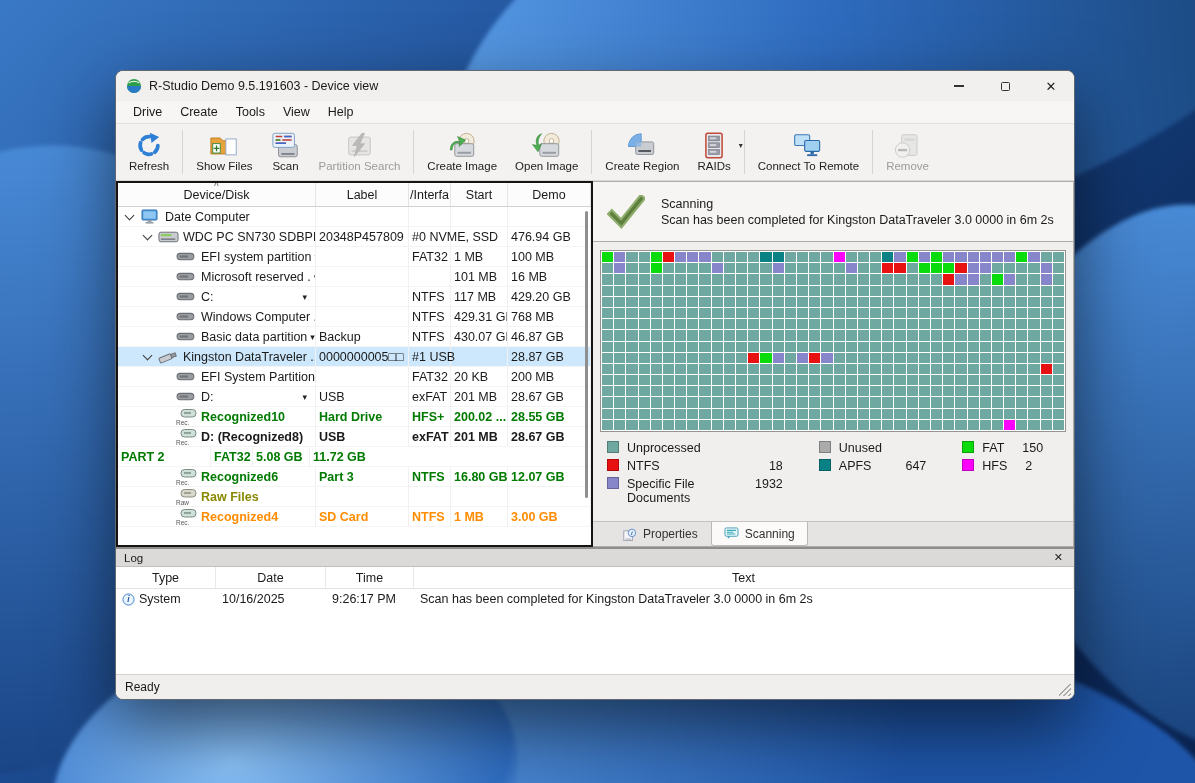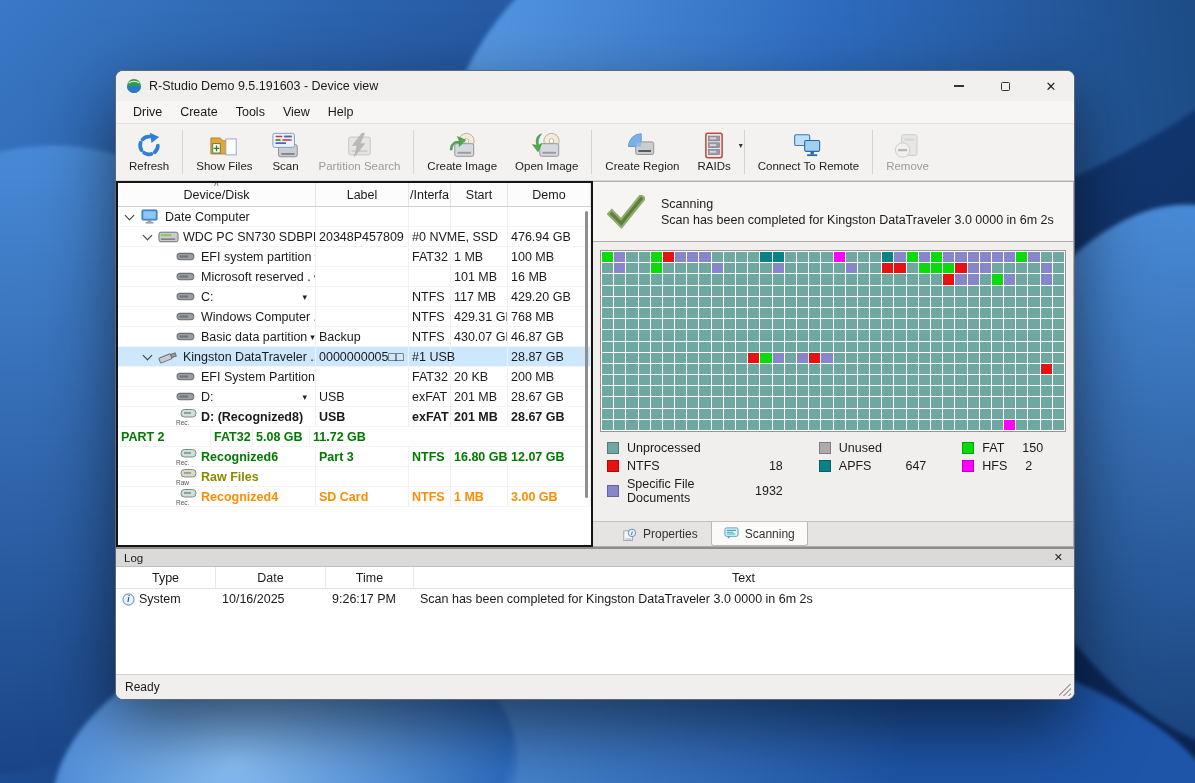--- a/index.html
+++ b/index.html
@@ -98,21 +98,21 @@
   .scan-info .icn svg { width:38px; height:34px; display:block; }
   .scan-info-text { display:flex; flex-direction:column; gap:2px; font-size:12.5px; }
   .scan-grid-wrap { flex:none; margin:8px 7px 2px 7px; height:182px; background:#fff;
     border:1px solid #96948F; padding:1px; }
   .scan-grid { display:grid; grid-template-columns:repeat(38,1fr); grid-auto-rows:1fr; gap:1px;
     width:100%; height:100%; background:#fff; }
   .gcell { width:100%; height:100%; }
   .scan-legend { flex:none; display:flex; gap:36px; padding:7px 14px 4px; font-size:12.5px; }
   .lcol { display:flex; flex-direction:column; gap:4px; }
   .lcol0 { width:200px; } .lcol1 { width:120px; } .lcol2 { width:110px; }
-  .litem { display:flex; align-items:center; gap:8px; }
+  .litem { display:flex; gap:8px; }
   .lsw { width:12px; height:12px; flex:none; border:1px solid rgba(0,0,0,.25); }
   .lcol0 .lcount { margin-left:auto; }
   .lcol1 .lcount { margin-left:26px; }
   .lcol2 .lcount { margin-left:10px; }
   .scan-tabs { margin-top:auto; flex:none; height:25px; display:flex; align-items:flex-start;
     padding-left:16px; background:#E6E4E2; border-top:1px solid #C4C2C0; }
   .btab { display:flex; align-items:center; gap:6px; height:24px; padding:0 12px; font-size:12px;
     color:#333; border:1px solid transparent; }
   .btab.active { background:#FBFAF9; border-color:#BBB9B7; border-top:none; border-radius:0 0 3px 3px; }
   .btab .icn svg { width:15px; height:13px; display:block; }
@@ -481,20 +481,37 @@
                   </svg>
                 </span>
                 <span class="nametext">D:</span>
                 <span class="marker far">▾</span>
               </div>
               <div class="td col1">USB</div>
               <div class="td col2 fscell">exFAT</div>
               <div class="td col3">201 MB</div>
               <div class="td col4">28.67 GB</div>
             </div>
+            <div class="trow bold" style="color: rgb(0, 122, 0);">
+              <div class="td col0 namecell" style="padding-left: 41px;">
+                <span class="chevsp"></span>
+                <span class="treeicn">
+                  <svg viewBox="0 0 21 16">
+                    <rect x="5" y="1" width="15" height="7.5" rx="3.6" fill="#CFE0D8" stroke="#7A8D82"></rect>
+                    <rect x="8" y="3.6" width="7" height="1.8" fill="#8A9D92"></rect>
+                  </svg>
+                  <span class="badge">Rec.</span>
+                </span>
+                <span class="nametext">Recognized10</span>
+              </div>
+              <div class="td col1">Hard Drive</div>
+              <div class="td col2 fscell">HFS+</div>
+              <div class="td col3">200.02 ...</div>
+              <div class="td col4">28.55 GB</div>
+            </div>
             <div class="trow bold" style="color: rgb(26, 26, 26);">
               <div class="td col0 namecell" style="padding-left: 41px;">
                 <span class="chevsp"></span>
                 <span class="treeicn">
                   <svg viewBox="0 0 21 16">
                     <rect x="5" y="1" width="15" height="7.5" rx="3.6" fill="#CFE0D8" stroke="#7A8D82"></rect>
                     <rect x="8" y="3.6" width="7" height="1.8" fill="#8A9D92"></rect>
                   </svg>
                   <span class="badge">Rec.</span>
                 </span>

